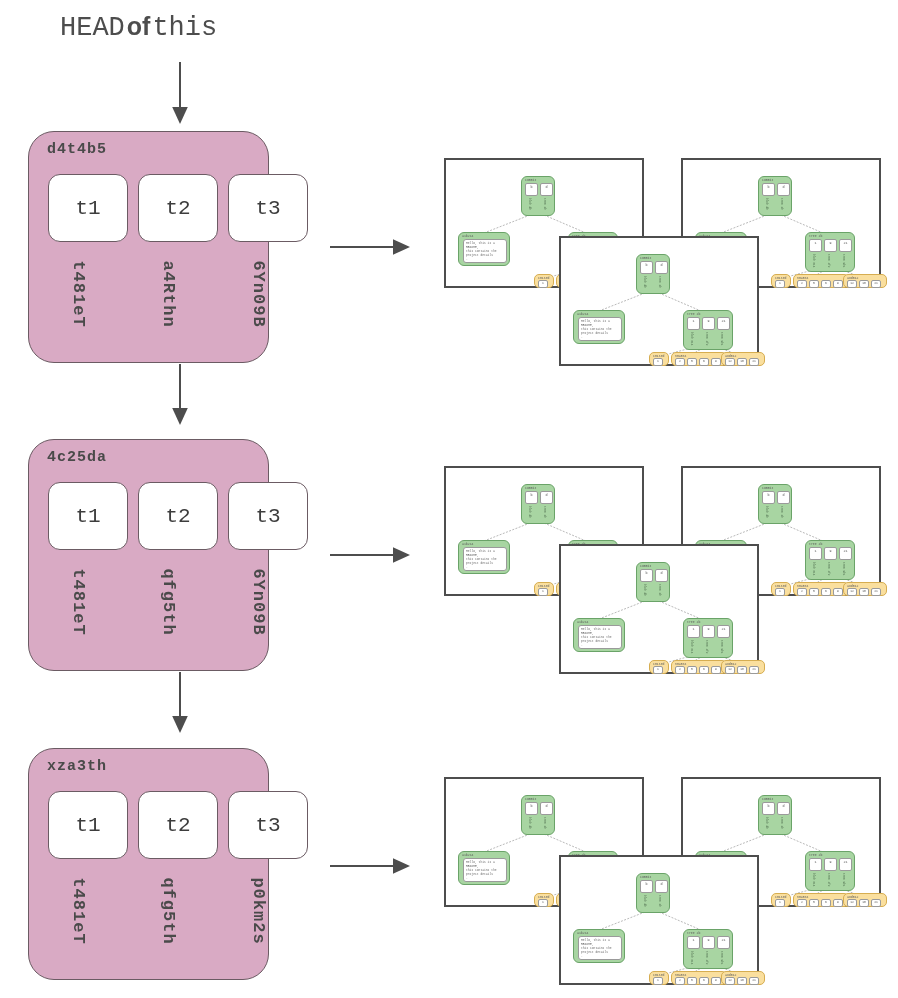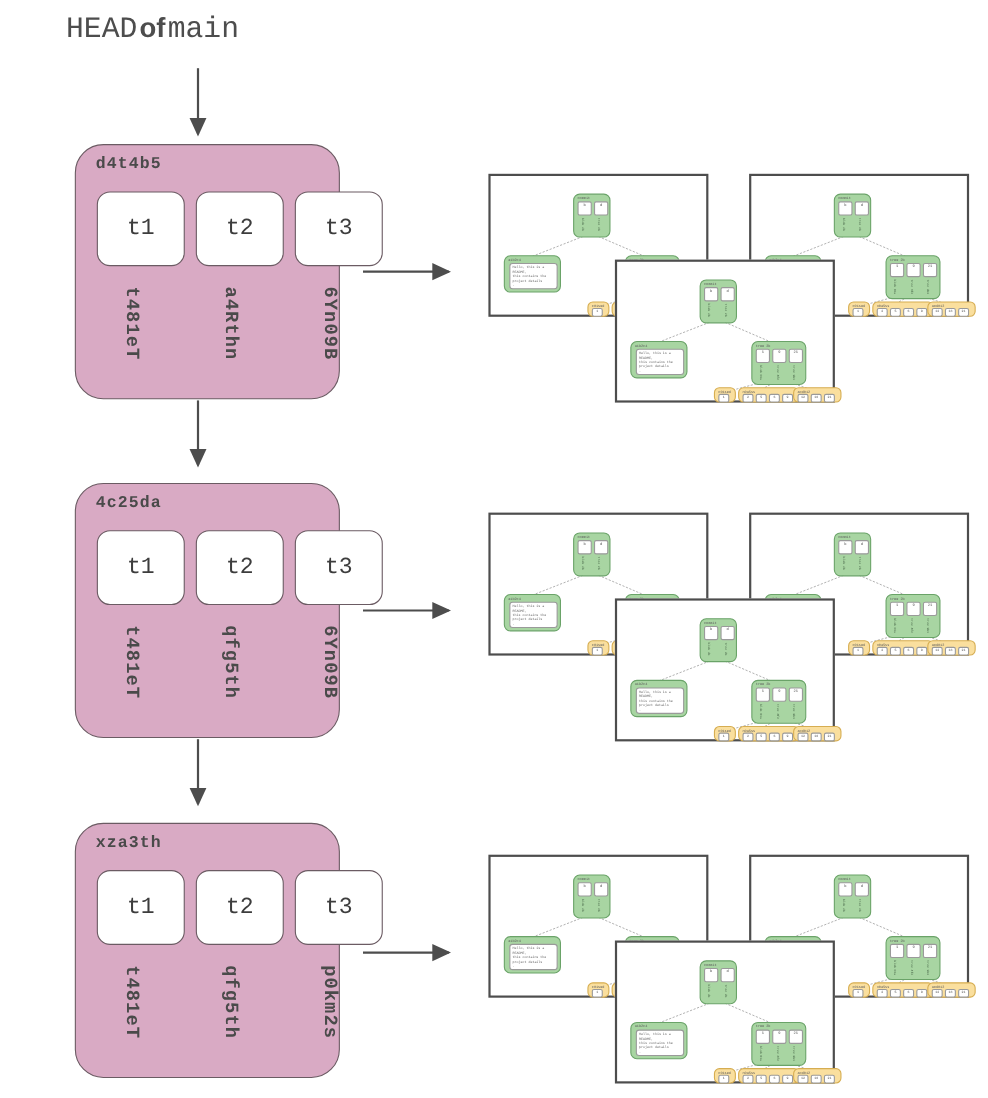--- a/index.html
+++ b/index.html
@@ -38,21 +38,20 @@
 
   
   .commit-box {
     position: absolute;
     width: 241px;
     height: 232px;
     background: #d9aac4;
     border: 1.6px solid #6b5b63;
     border-radius: 26px;
     box-sizing: border-box;
-    margin-left: 40px;
   }
   .commit-hash {
     position: absolute;
     left: 18px;
     top: 9px;
     font-family: "Liberation Mono", monospace;
     font-size: 15px;
     font-weight: bold;
     color: #4a4a4a;
     letter-spacing: 1px;
@@ -192,21 +191,21 @@
     font-size: 3px;
     line-height: 4.1px;
     color: #6a6a6a;
     white-space: nowrap;
   }
 </style>
 </head>
 <body>
 
 <div id="head-title">
-  <span class="mono">HEAD</span><span class="bold-of">of</span><span class="mono">main</span>
+  <span class="mono">HEAD</span><span class="bold-of">of</span><span class="mono">this</span>
 </div>
 
 <svg class="arrow-svg" style="left:0;top:0;width:898px;height:998px;">
   <defs>
     <marker id="ah" markerWidth="9" markerHeight="9" refX="7.5" refY="4.5" orient="auto">
       <path d="M0,0.6 L8.5,4.5 L0,8.4 Z" fill="#4d4d4d"></path>
     </marker>
   </defs>
 
   <line x1="180" y1="62" x2="180" y2="122" stroke="#4d4d4d" stroke-width="2" marker-end="url(#ah)"></line>

